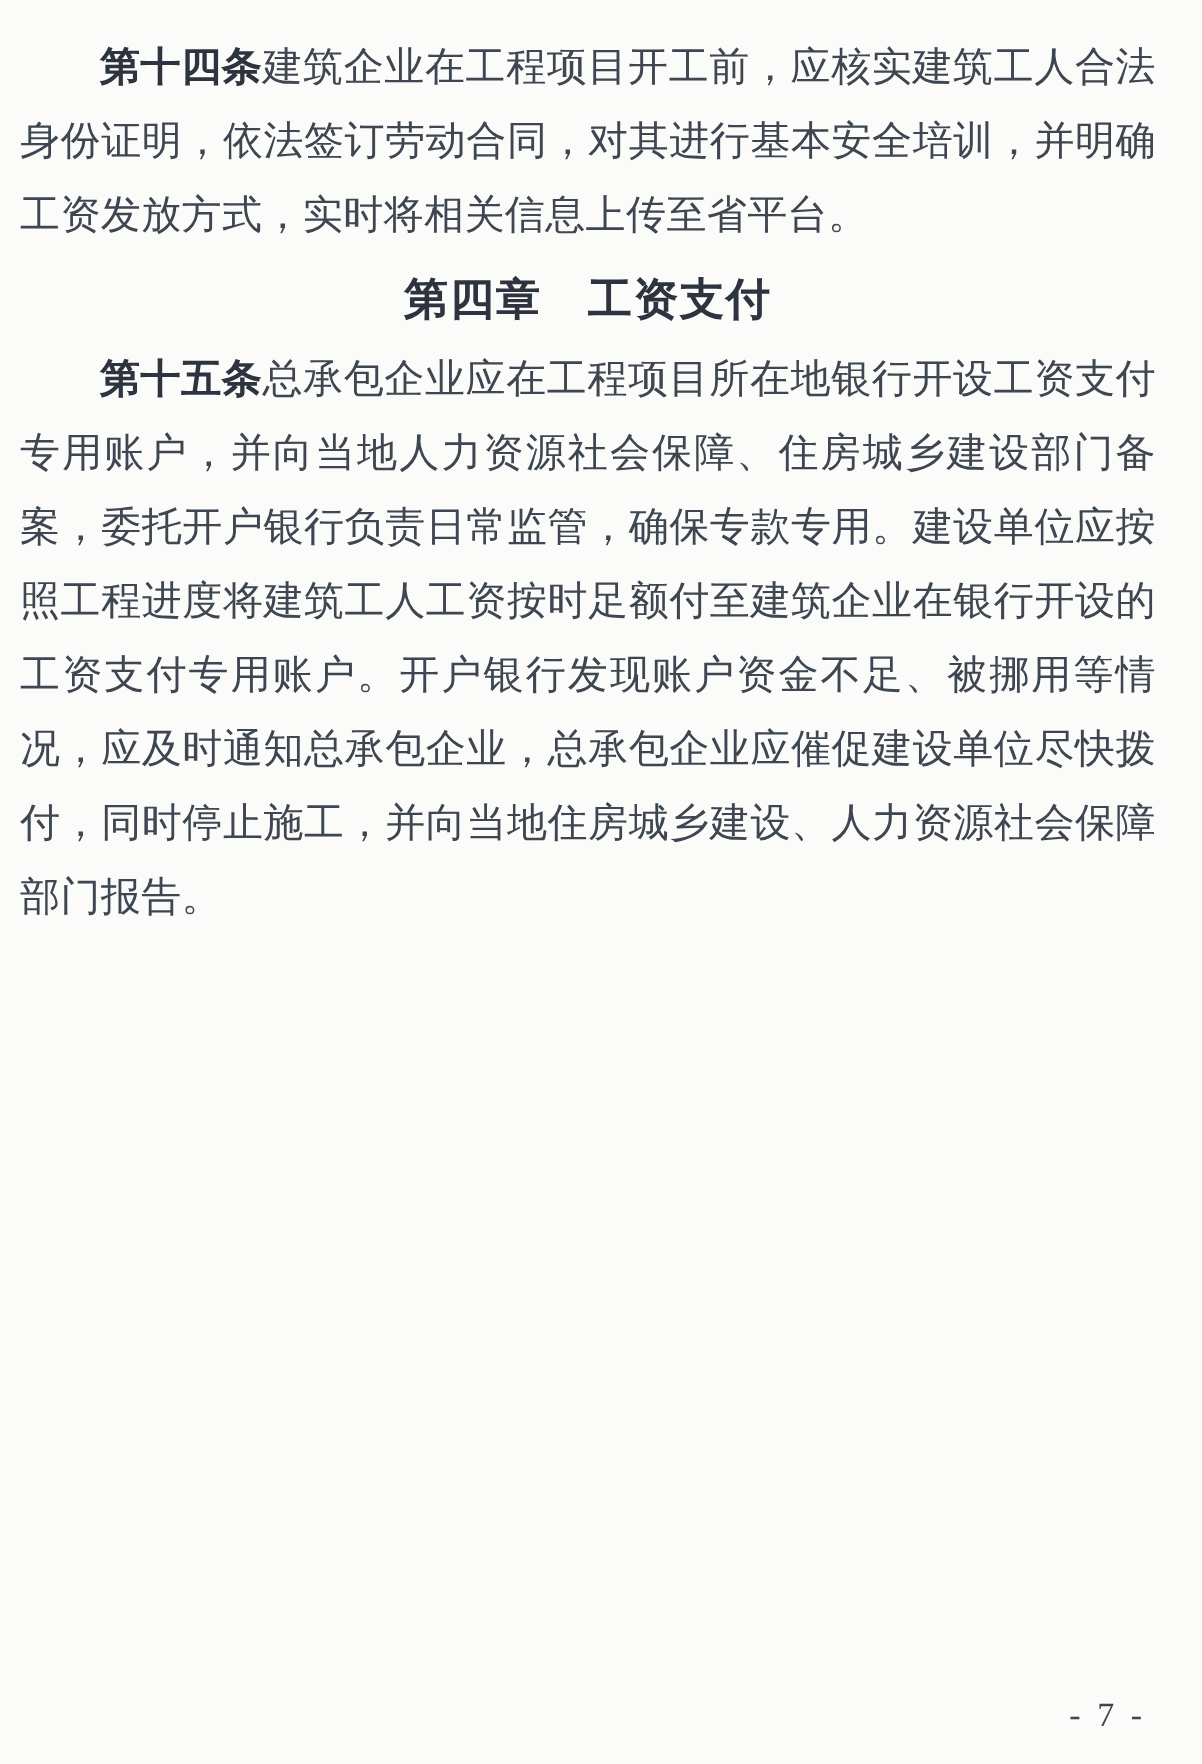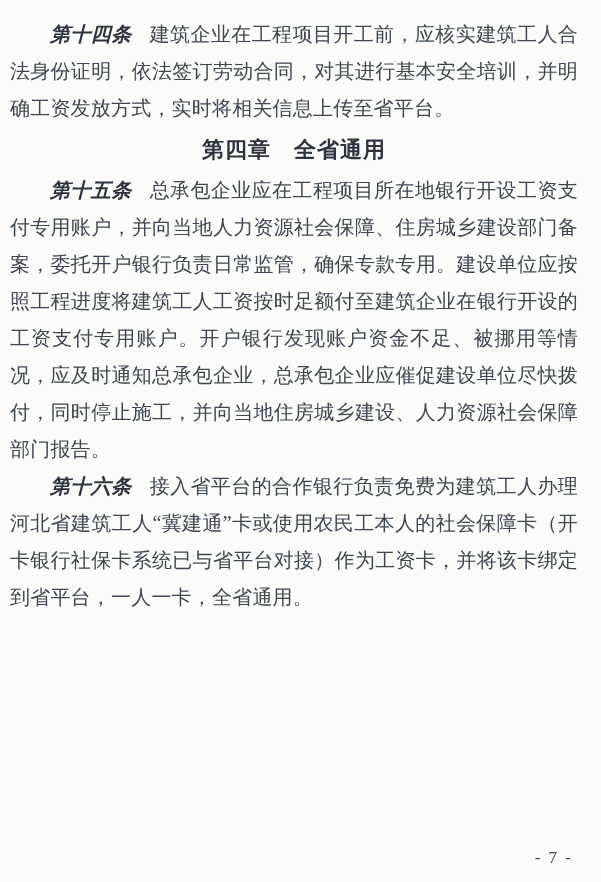--- a/index.html
+++ b/index.html
@@ -29,22 +29,20 @@
   }
   .para {
     margin: 0;
     text-indent: 2em;
     word-break: break-all;
   }
   .lead {
     font-family: "Liberation Sans", "DejaVu Sans", sans-serif;
     font-weight: bold;
     color: var(--heading-text);
-    margin-right: 18px;
-    font-style: italic;
   }
   .chapter {
     font-family: "Liberation Sans", "DejaVu Sans", sans-serif;
     font-weight: bold;
     color: var(--heading-text);
     text-align: center;
     text-indent: 0;
     font-size: 22px;
     line-height: 28px;
     letter-spacing: 1px;
@@ -64,26 +62,23 @@
 </head>
 <body>
 
 <div class="page">
 
   <p class="para">
     <span class="lead">第十四条</span><span>建筑企业在工程项目开工前，应核实建筑工人合法身份证明，依法签订劳动合同，对其进行基本安全培训，并明确工资发放方式，实时将相关信息上传至省平台。</span>
   </p>
 
 
-  <h2 class="chapter">第四章　全省通用</h2>
+  <h2 class="chapter">第四章　工资支付</h2>
 
   <p class="para">
     <span class="lead">第十五条</span><span>总承包企业应在工程项目所在地银行开设工资支付专用账户，并向当地人力资源社会保障、住房城乡建设部门备案，委托开户银行负责日常监管，确保专款专用。建设单位应按照工程进度将建筑工人工资按时足额付至建筑企业在银行开设的工资支付专用账户。开户银行发现账户资金不足、被挪用等情况，应及时通知总承包企业，总承包企业应催促建设单位尽快拨付，同时停止施工，并向当地住房城乡建设、人力资源社会保障部门报告。</span>
   </p>
 
-  <p class="para">
-    <span class="lead">第十六条</span><span>接入省平台的合作银行负责免费为建筑工人办理河北省建筑工人“冀建通”卡或使用农民工本人的社会保障卡（开卡银行社保卡系统已与省平台对接）作为工资卡，并将该卡绑定到省平台，一人一卡，全省通用。</span>
-  </p>
 
 
   <div class="page-number">- 7 -</div>
 
 </div>
 
 </body></html>

